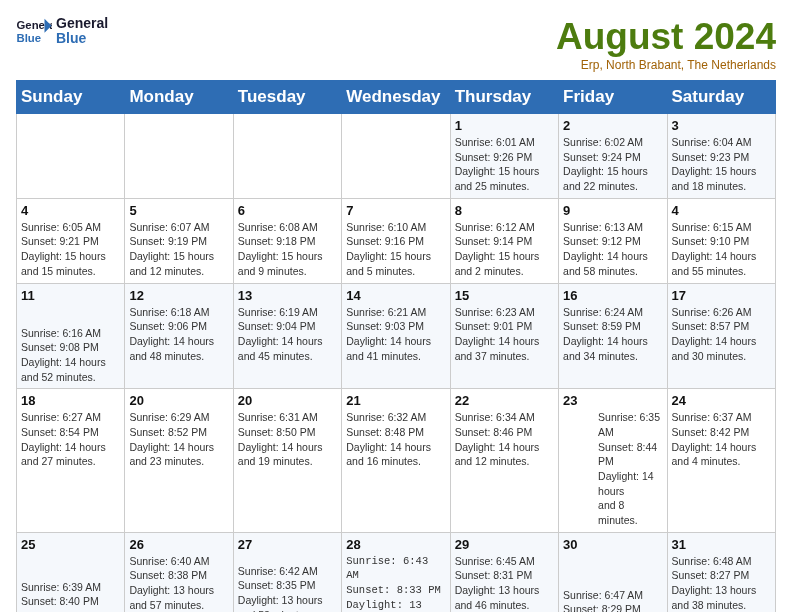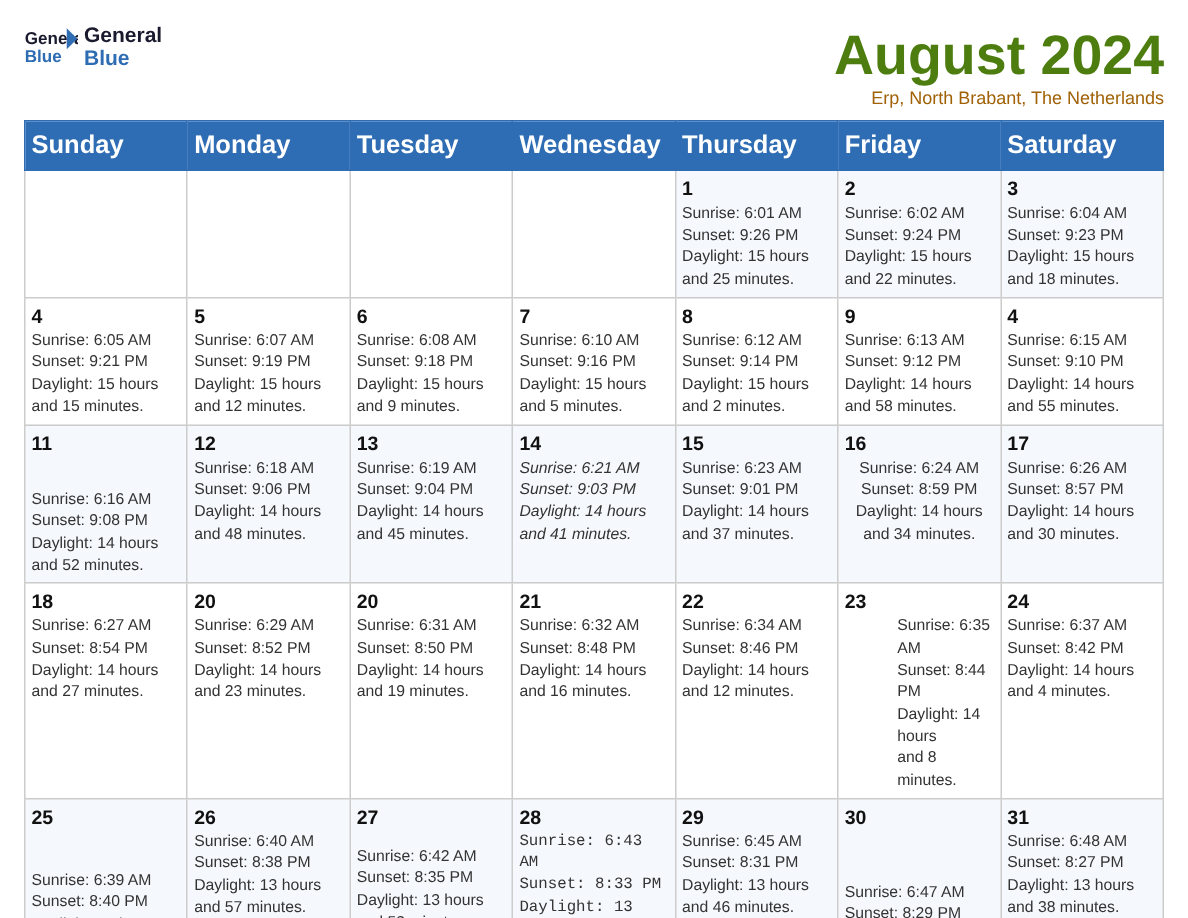--- a/index.html
+++ b/index.html
@@ -206,35 +206,35 @@
         </td>
         <td>
           <span class="day-number">13</span>
           <div class="day-info" style="white-space: pre-line;">Sunrise: 6:19 AM
 Sunset: 9:04 PM
 Daylight: 14 hours
 and 45 minutes.</div>
         </td>
         <td>
           <span class="day-number">14</span>
-          <div class="day-info" style="white-space: pre-line; font-style: italic;">Sunrise: 6:21 AM
+          <div class="day-info" style="white-space: pre-line;">Sunrise: 6:21 AM
 Sunset: 9:03 PM
 Daylight: 14 hours
 and 41 minutes.</div>
         </td>
         <td>
           <span class="day-number">15</span>
           <div class="day-info" style="white-space: pre-line;">Sunrise: 6:23 AM
 Sunset: 9:01 PM
 Daylight: 14 hours
 and 37 minutes.</div>
         </td>
         <td>
           <span class="day-number">16</span>
-          <div class="day-info" style="white-space: pre-line; text-align: center;">Sunrise: 6:24 AM
+          <div class="day-info" style="white-space: pre-line;">Sunrise: 6:24 AM
 Sunset: 8:59 PM
 Daylight: 14 hours
 and 34 minutes.</div>
         </td>
         <td>
           <span class="day-number">17</span>
           <div class="day-info" style="white-space: pre-line;">Sunrise: 6:26 AM
 Sunset: 8:57 PM
 Daylight: 14 hours
 and 30 minutes.</div>

